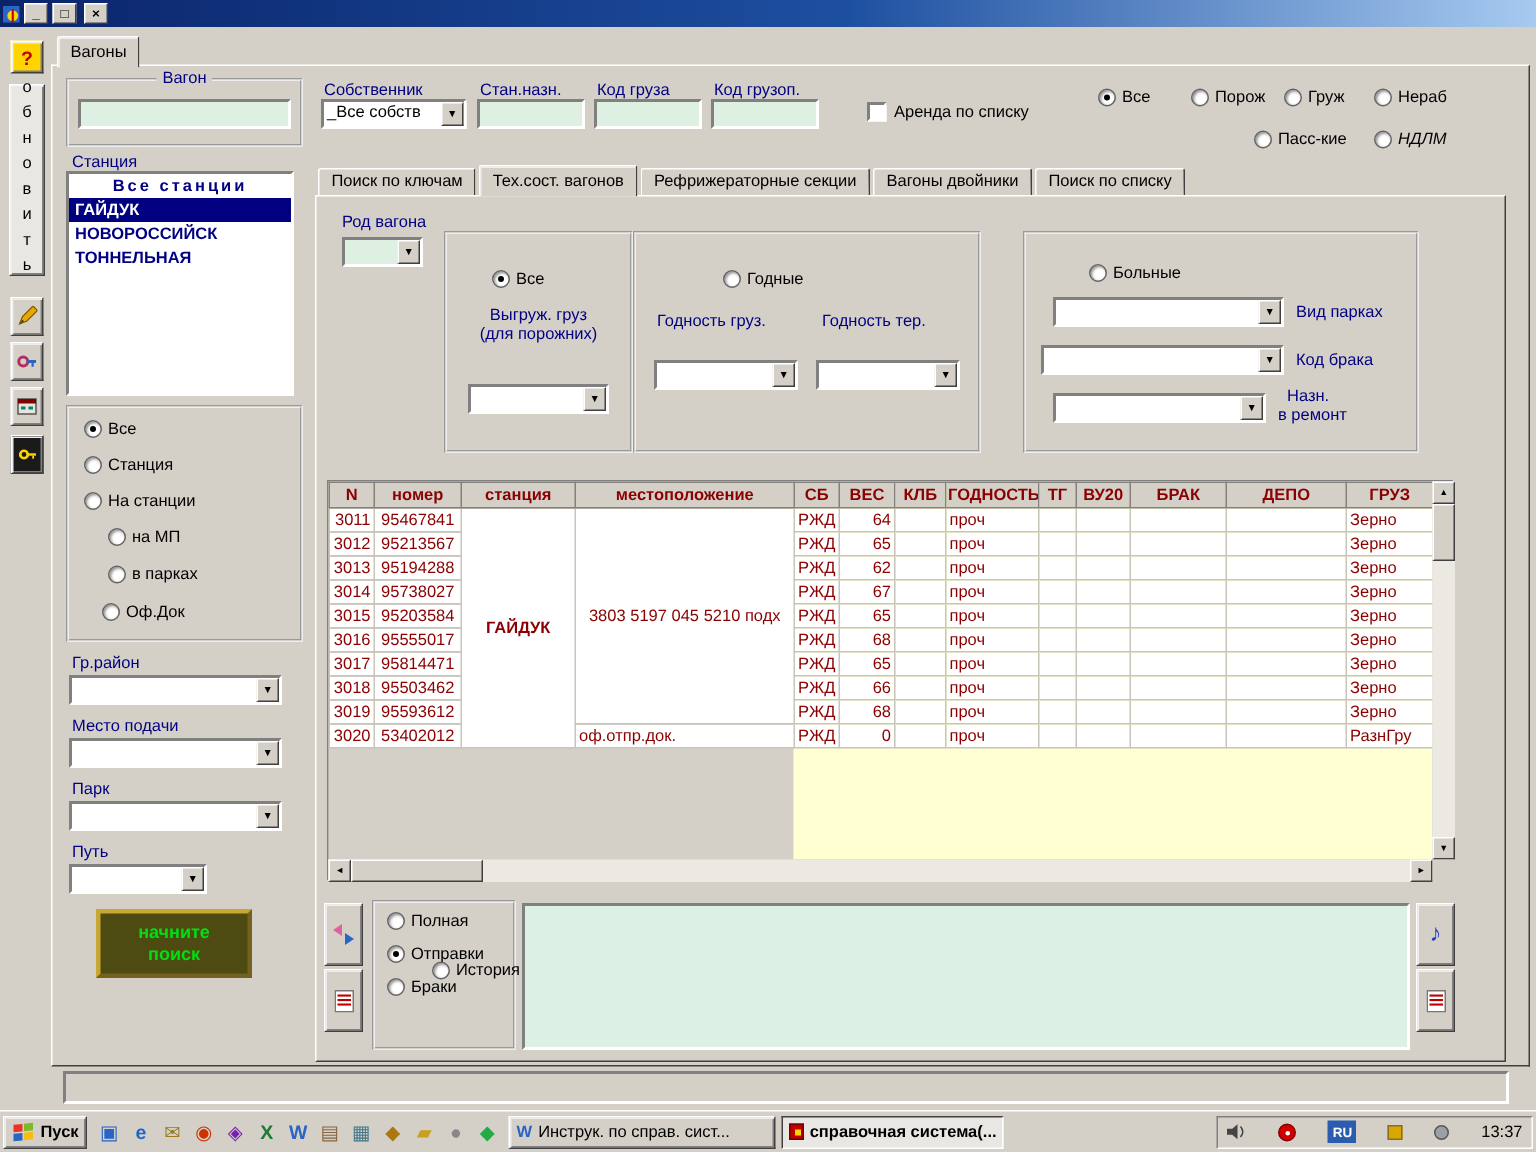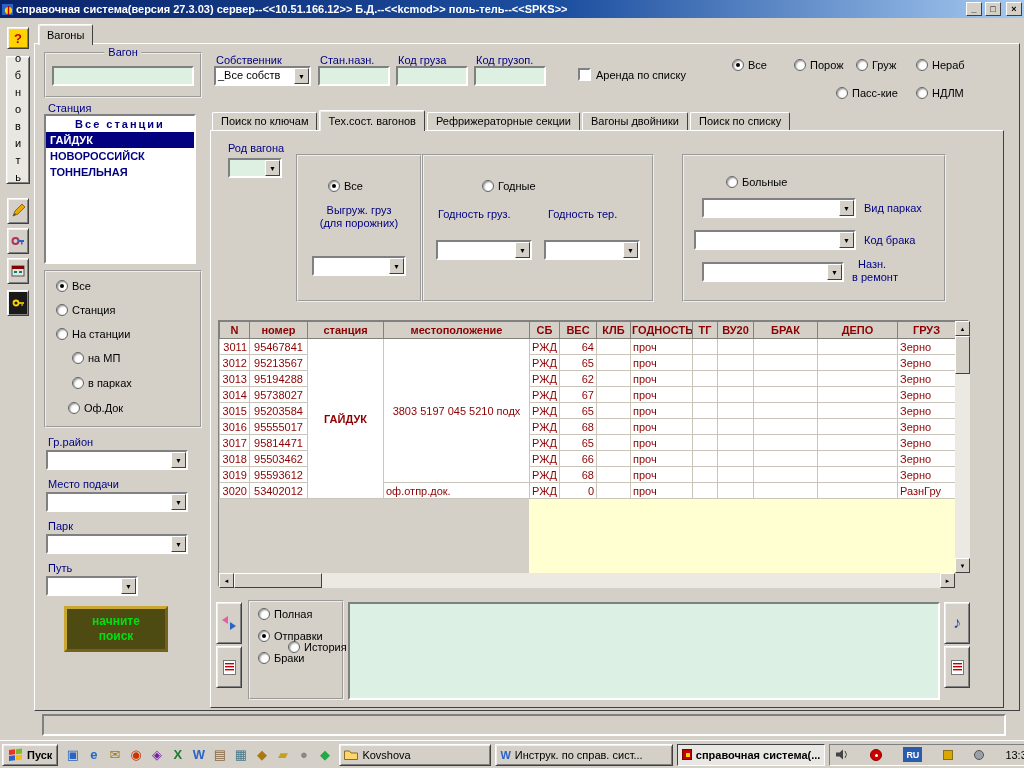--- a/index.html
+++ b/index.html
@@ -101,21 +101,20 @@
 <body>
 
 <div id="screen">
 
   <div class="titlebar">
     <svg class="trico" width="13" height="13">
       <rect width="13" height="13" fill="#2a64c5"></rect>
         <circle cx="6.5" cy="6.5" r="3.6" fill="#ffd400"></circle>
         <rect x="5.8" y="2" width="1.4" height="9" fill="#c00000"></rect>
     </svg>
-    <span class="ttl">справочная система(версия 27.3.03) сервер--&lt;&lt;10.51.166.12&gt;&gt; Б.Д.--&lt;&lt;kcmod&gt;&gt; поль-тель--&lt;&lt;SPKS&gt;&gt;</span>
     <span class="winbtn">
         <span>_</span>
       </span>
     <span class="winbtn">
         <span>□</span>
       </span>
     <span class="winbtn" style="margin-left:2px">
         <span>×</span>
       </span>
   </div>
@@ -258,21 +257,21 @@
       <span>Груж</span>
     </label>
   <label class="rad" style="left:916px; top:59px;">
     <span class="circ"></span>
       <span>Нераб</span>
     </label>
   <label class="rad" style="left:836px; top:87px;">
     <span class="circ"></span>
       <span>Пасс-кие</span>
     </label>
-  <label class="rad" style="left:916px; top:87px;">
+  <label class="rad" style="left:916px; top:87px;font-style:italic;">
     <span class="circ"></span>
       <span>НДЛМ</span>
     </label>
 
   <div class="tabstrip" style="left:212px; top:109px; height:21px;">
     <div class="tab2">Поиск по ключам</div>
     <div class="tab2 checked">Тех.сост. вагонов</div>
     <div class="tab2">Рефрижераторные секции</div>
     <div class="tab2">Вагоны двойники</div>
     <div class="tab2">Поиск по списку</div>
@@ -594,26 +593,20 @@
         <span class="qli" style="color: rgb(31, 122, 51);">X</span>
         <span class="qli" style="color: rgb(42, 100, 197);">W</span>
         <span class="qli" style="color: rgb(136, 102, 68);">▤</span>
         <span class="qli" style="color: rgb(68, 119, 136);">▦</span>
         <span class="qli" style="color: rgb(170, 119, 17);">◆</span>
         <span class="qli" style="color: rgb(200, 160, 32);">▰</span>
         <span class="qli" style="color: rgb(136, 136, 136);">●</span>
         <span class="qli" style="color: rgb(34, 170, 68);">◆</span>
       </div>
 
-    <div class="taskbtn raised" style="width:152px;">
-      <svg width="14" height="11">
-        <path d="M0.5 2 h5 l1.5 2 h6.5 v6.5 h-13 z" fill="#ffd66b" stroke="#8a6d1f"></path>
-      </svg>
-      <span>Kovshova</span>
-    </div>
     <div class="taskbtn raised" style="width:178px;">
       <span style="color:#2a64c5; font-weight:bold;">W</span>
       <span>Инструк. по справ. сист...</span>
     </div>
     <div class="taskbtn raised checked" style="width:148px;">
       <span style="width:11px; height:11px; background:#c00000; border:1px solid #700; display:inline-block; position:relative;">
           <span style="position:absolute; left:3px; top:3px; width:4px; height:4px; background:#ffd400;"></span>
         </span>
       <span>справочная система(...</span>
     </div>

